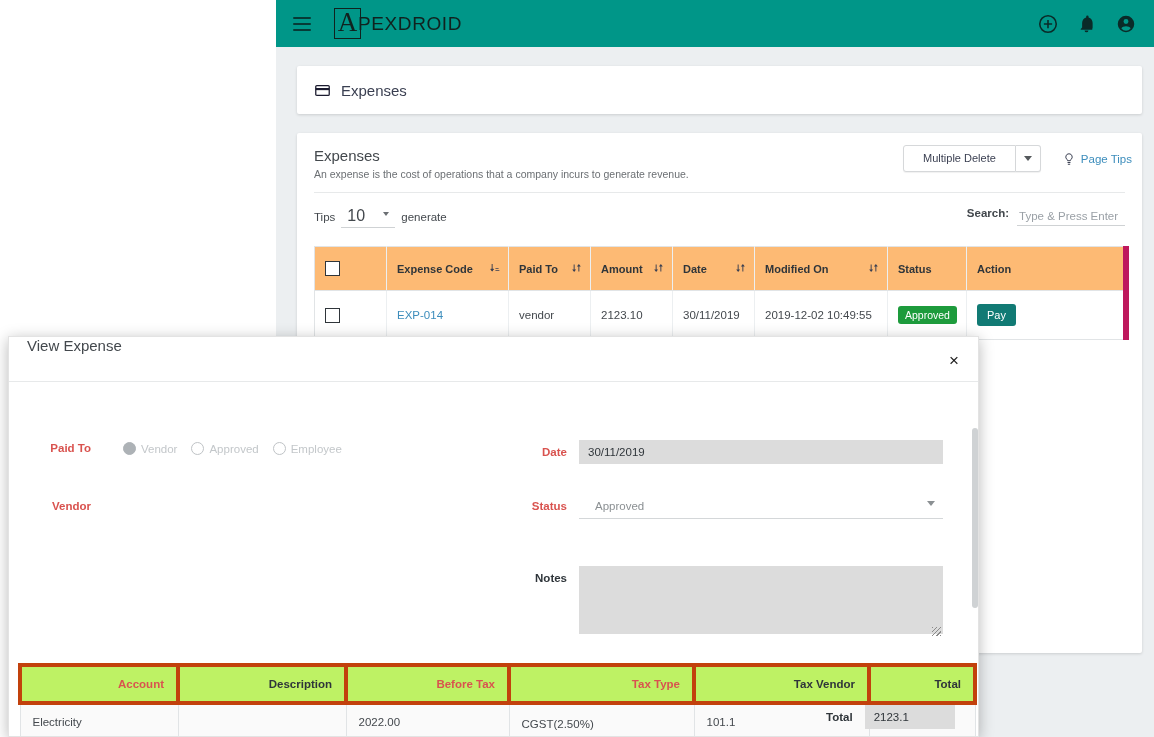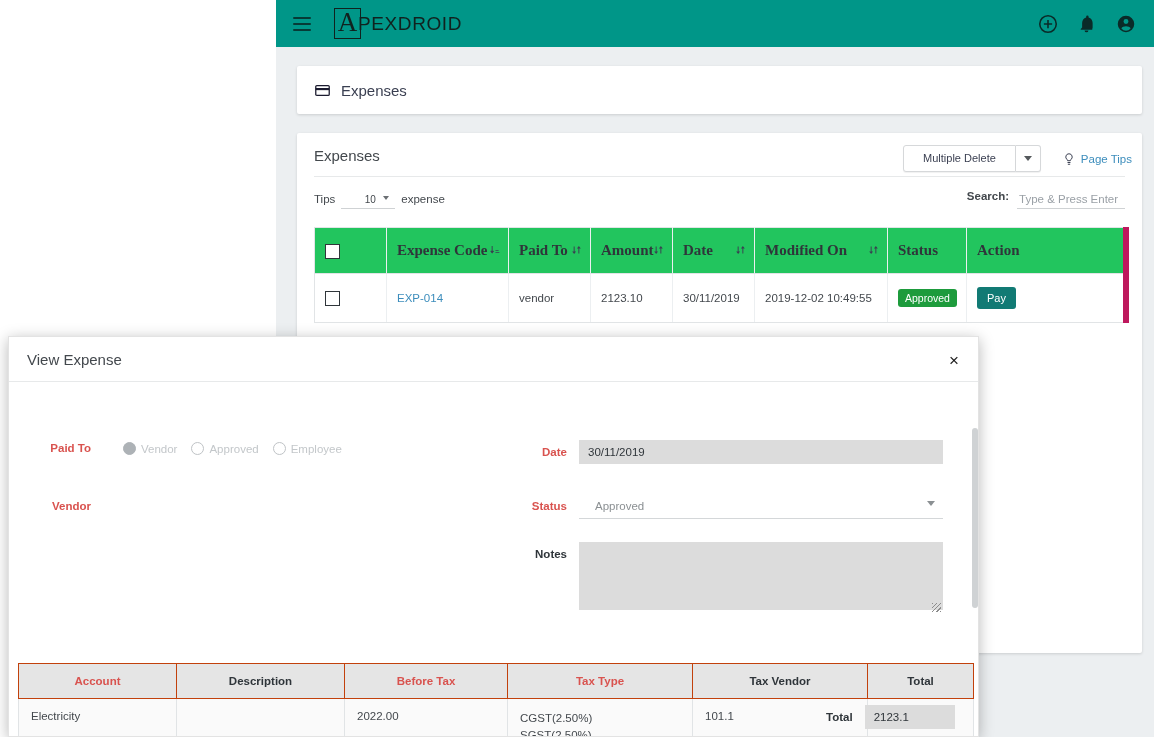--- a/index.html
+++ b/index.html
@@ -84,44 +84,43 @@
   .tips { display: flex; align-items: center; margin-left: 12px; cursor: pointer; }
   .tips .bulb { margin-right: 5px; color: #3a3f51; display: flex; }
   .tips .tl { font-size: 11.5px; color: #3c8dbc; }
 
   .mc-sep { height: 1px; background: #e7e9ea; margin: 12px 0 0 0; }
 
   .tablectl { display: flex; align-items: center; padding: 12px 17px 6px 17px; }
   .showlbl { font-size: 11.5px; color: #43484d; }
   .showsel {
     margin: 0 6px; width: 54px; border: none; border-bottom: 1px solid #cfd2d4;
-    background: transparent; font-size: 10px; color: #43484d; padding: 2px 2px 3px 6px;
+    background: transparent; font-size: 16px; color: #43484d; padding: 2px 2px 3px 6px;
     font-family: "Liberation Sans", sans-serif; -webkit-appearance: none; appearance: none; cursor: pointer;
     background-image: none;
-    text-align: center;
   }
   .selwrap { position: relative; display: inline-block; }
   .selwrap .scaret { position: absolute; right: 12px; top: 7px; width:0;height:0;
     border-left:3.5px solid transparent;border-right:3.5px solid transparent;border-top:4.5px solid #6b6f73; pointer-events:none;}
   .entlbl { font-size: 11.5px; color: #43484d; }
   .searchbox { margin-left: auto; display: flex; align-items: flex-start; }
   .searchbox .slbl { font-size: 11.5px; color: #43484d; font-weight: bold; margin-right: 8px; }
   .searchbox input {
     border: none; border-bottom: 1px solid #cfd2d4; background: transparent;
     font-size: 11.5px; color: #43484d; width: 108px; padding: 3px 2px; outline: none;
     font-family: "Liberation Sans", sans-serif;
   }
   .searchbox input::placeholder { color: #9aa0a6; }
 
   
   table.dt { width: 811px; margin: 12px 17px 0 17px; border-collapse: collapse; table-layout: fixed; }
   table.dt th {
     border-top: 1px solid #e1e4e6; border-bottom: 1px solid #e1e4e6; border-right: 1px solid #eceff1;
-    font-size: 15px; color: #2f353a; text-align: left; padding: 14px 10px; font-weight: bold;
-    position: relative; background: #22c55e; font-family: Liberation Serif, serif;
+    font-size: 11px; color: #2f353a; text-align: left; padding: 14px 10px; font-weight: bold;
+    position: relative; background: #fdba74;
   }
   table.dt td {
     border-bottom: 1px solid #e1e4e6; border-right: 1px solid #eceff1;
     font-size: 11.5px; color: #43484d; padding: 13px 10px; background: #fff;
   }
   table.dt th:first-child, table.dt td:first-child { border-left: 1px solid #e1e4e6; }
   table.dt th:last-child, table.dt td:last-child { border-right: 6px solid #be185d; }
   .cbox {
     width: 15px; height: 15px; border: 1.6px solid #2f353a; background: #fff;
     display: inline-block; vertical-align: middle; cursor: pointer;
@@ -137,21 +136,21 @@
     padding: 5px 10px; border-radius: 3px; cursor: pointer; border: none;
   }
 
   
   .modal {
     position: absolute; left: 8px; top: 336px; width: 971px; height: 401px;
     background: #fff; box-shadow: 0 3px 14px rgba(0,0,0,.28); border: 1px solid #e3e3e3;
     z-index: 80; overflow: hidden;
   }
   .modal-head {
-    height: 45px; border-bottom: 1px solid #e7e9ea; display: flex; align-items: center;
+    height: 45px; border-bottom: 1px solid #e7e9ea; display: flex; align-items: flex-start;
     padding: 0 18px; position: relative;
   }
   .modal-title { font-size: 15px; color: #43484d; }
   .modal-close {
     position: absolute; right: 14px; top: 13px; width: 20px; height: 20px;
     display: flex; align-items: center; justify-content: center;
     font-size: 17px; color: #1b1b1b; cursor: pointer; line-height: 1;
   }
   .modal-body { position: relative; height: 356px; }
 
@@ -182,22 +181,22 @@
     font-family: "Liberation Sans", sans-serif; font-size: 11.5px; color: #2f353a; padding: 6px 9px; outline: none;
   }
   .resizegrip {
     position: absolute; right: 2px; bottom: 2px; width: 9px; height: 9px;
     background: repeating-linear-gradient(135deg, #8b8b8b 0 1px, transparent 1px 3px);
   }
 
   
   table.mt { position: absolute; left: 9px; top: 281px; width: 955px; border-collapse: collapse; table-layout: fixed; }
   table.mt th {
-    border: 1px solid #c2410c; font-size: 11.5px; text-align: center; padding: 11px 12px;
-    font-weight: bold; background: #e5e5e5;
+    border: 4px solid #c2410c; font-size: 11.5px; text-align: right; padding: 11px 12px;
+    font-weight: bold; background: #bef264;
   }
   table.mt th.red { color: #d9534f; }
   table.mt th.dark { color: #2f353a; }
   table.mt td {
     border: 1px solid #e1e4e6; font-size: 11.5px; color: #43484d; padding: 11px 12px;
     background: #fafafa; vertical-align: top; height: 46px;
   }
   .totalrow { position: absolute; right: 11px; top: 700px; display: flex; align-items: center; }
   .totalrow .tl { font-size: 11.5px; font-weight: bold; color: #2f353a; margin-right: 12px; }
   .totalrow .tv { background: #dcdcdc; width: 90px; padding: 6px 9px; font-size: 11.5px; color: #2f353a; }
@@ -246,20 +245,21 @@
           <rect x="2.5" y="5" width="19" height="14" rx="1.5"></rect>
             <path d="M2.5 10h19" stroke-width="3"></path>
         </svg>
       </span>
       <span class="ttl">Expenses</span>
     </div>
 
     <div class="card maincard">
       <div class="mc-head">
         <div class="mc-title">Expenses</div>
+        <div class="mc-sub">An expense is the cost of operations that a company incurs to generate revenue.</div>
 
         <div class="mc-actions">
           <div class="btn-group">
             <button class="btn">Multiple Delete</button>
             <span class="btn-split">
                 <span class="caret"></span>
               </span>
           </div>
           <span class="gap"></span>
           <div class="tips">
@@ -276,21 +276,21 @@
       </div>
 
       <div class="tablectl">
         <span class="showlbl">Tips</span>
         <span class="selwrap">
           <select class="showsel">
             <option>10</option>
           </select>
           <span class="scaret"></span>
         </span>
-        <span class="entlbl">expense</span>
+        <span class="entlbl">generate</span>
         <span class="searchbox">
           <span class="slbl">Search:</span>
           <input placeholder="Type &amp; Press Enter" style="">
         </span>
       </div>
 
       <table class="dt">
         <colgroup>
           <col style="width:72px">
             <col style="width:122px">
@@ -411,21 +411,21 @@
       </div>
 
       <div class="frow" style="left:490px; top:114px; width:470px;">
         <span class="flbl red" style="width:68px; padding-top:4px;">Status</span>
         <span class="uwrap" style="margin-left:12px; width:364px;">
           <input class="uline" readonly="" value="Approved" style="">
           <span class="ucaret"></span>
         </span>
       </div>
 
-      <div class="frow" style="left:490px; top:160px; width:470px;">
+      <div class="frow" style="left:490px; top:184px; width:470px;">
         <span class="flbl dark" style="width:68px; padding-top:6px;">Notes</span>
         <span style="margin-left:12px; width:364px; position:relative; display:inline-block;">
           <textarea class="grayarea" style=""></textarea>
           <span class="resizegrip"></span>
         </span>
       </div>
 
       <table class="mt">
         <colgroup>
           <col style="width:158px">

